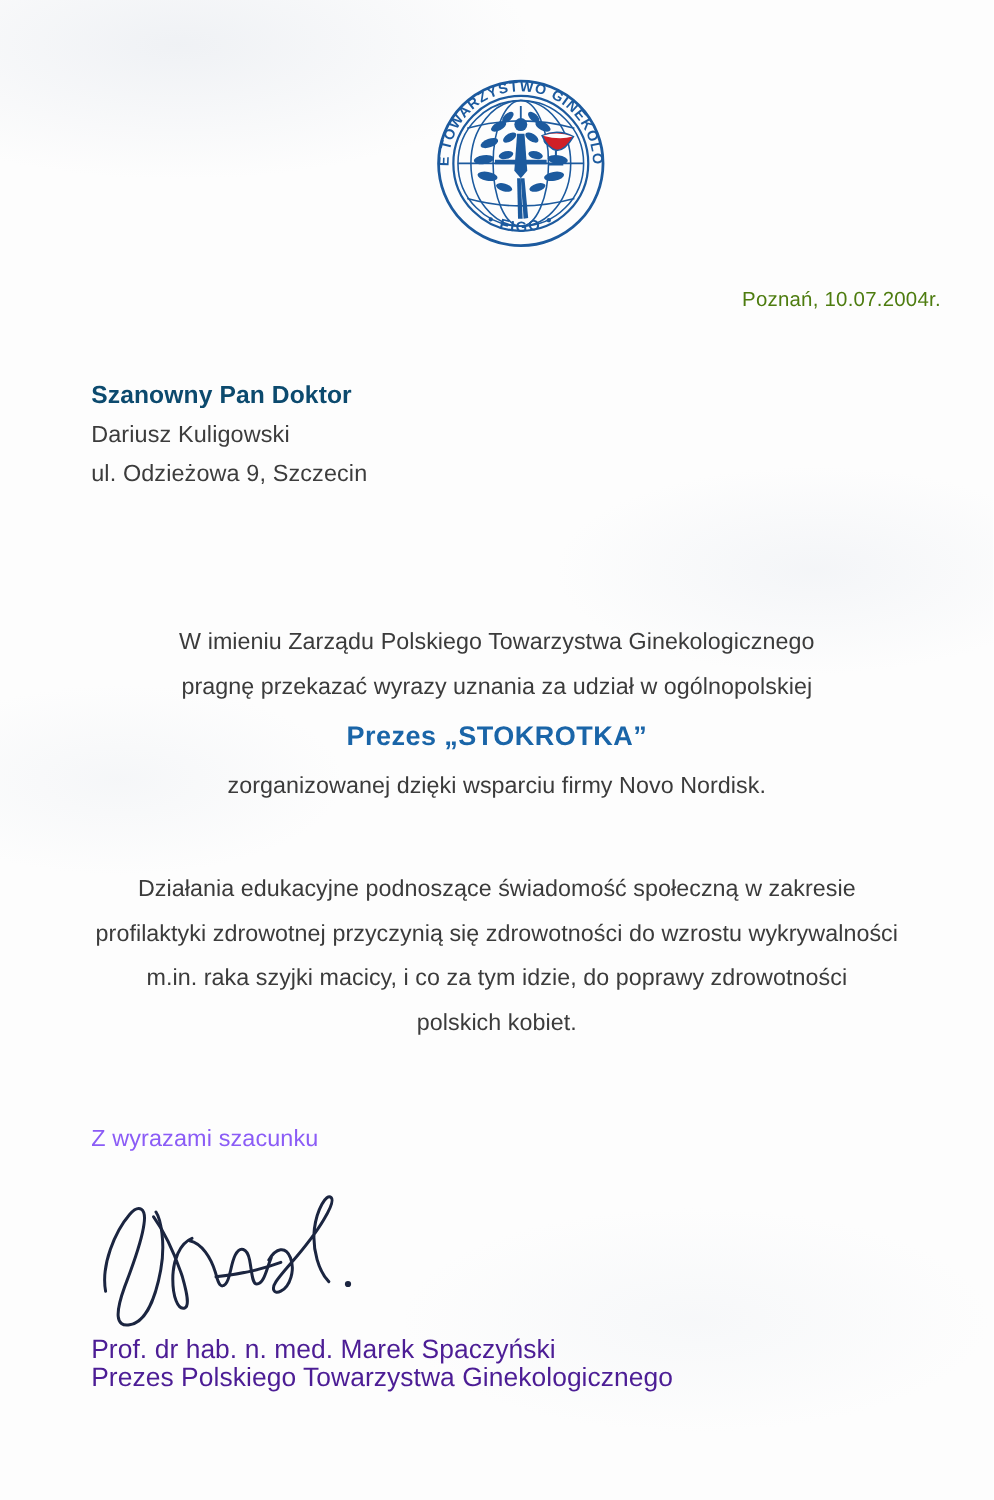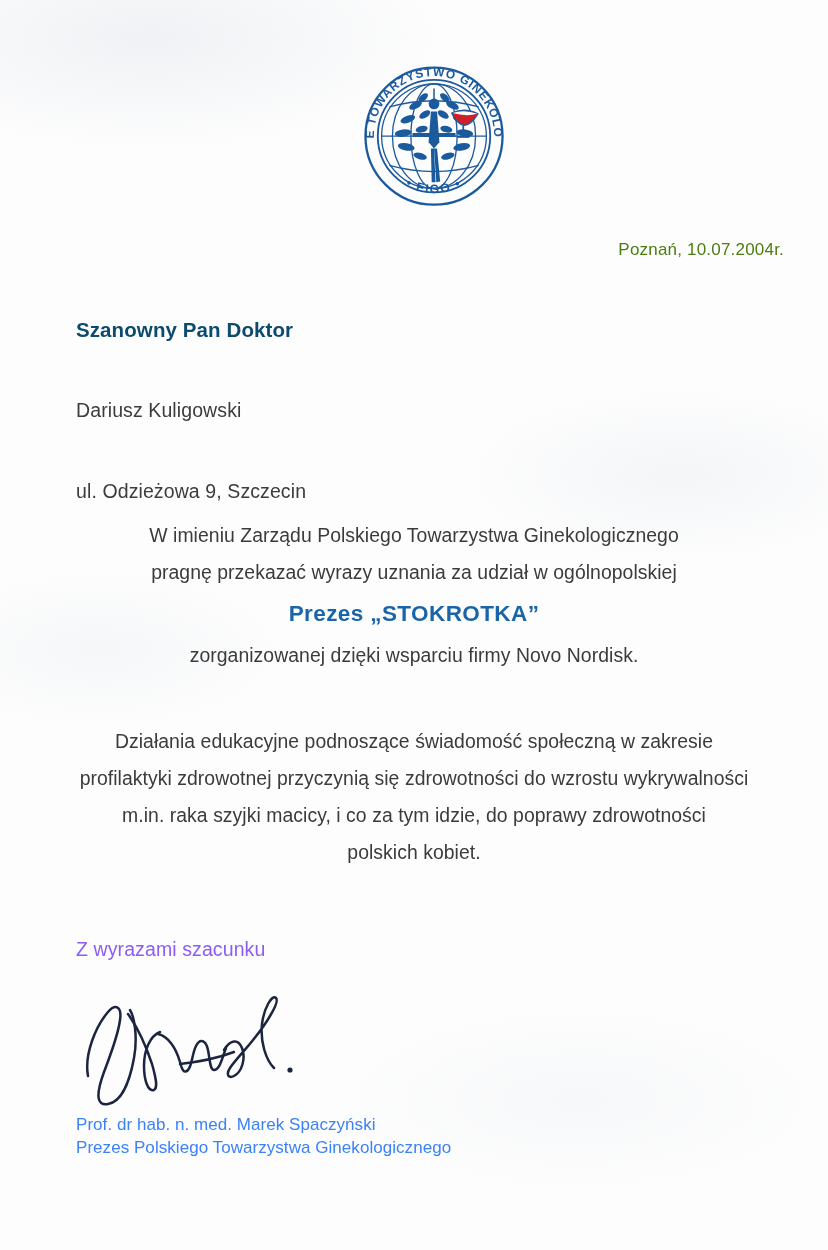--- a/index.html
+++ b/index.html
@@ -64,21 +64,20 @@
   .addr-title {
     font-size: 20.5px;
     font-weight: bold;
     color: #0c4a6e;
     letter-spacing: 0.1px;
   }
   .addr-line {
     font-size: 19.5px;
     color: #3c3c3c;
     letter-spacing: 0.1px;
-    margin-top: 48px;
   }
 
   
   .body-block {
     position: absolute;
     left: 64px;
     top: 506px;
     width: 700px;
     text-align: center;
   }
@@ -121,22 +120,22 @@
   .signature svg { display: block; width: 100%; height: 100%; }
 
   
   .signer {
     position: absolute;
     left: 76px;
     top: 1113px;
     line-height: 23px;
   }
   .signer-line {
-    font-size: 17px;
-    color: #3b82f6;
+    font-size: 22px;
+    color: #4c1d95;
     letter-spacing: 0.05px;
     white-space: nowrap;
   }
 </style>
 </head>
 <body>
 
 <div class="page">
  <div class="layer">
 

